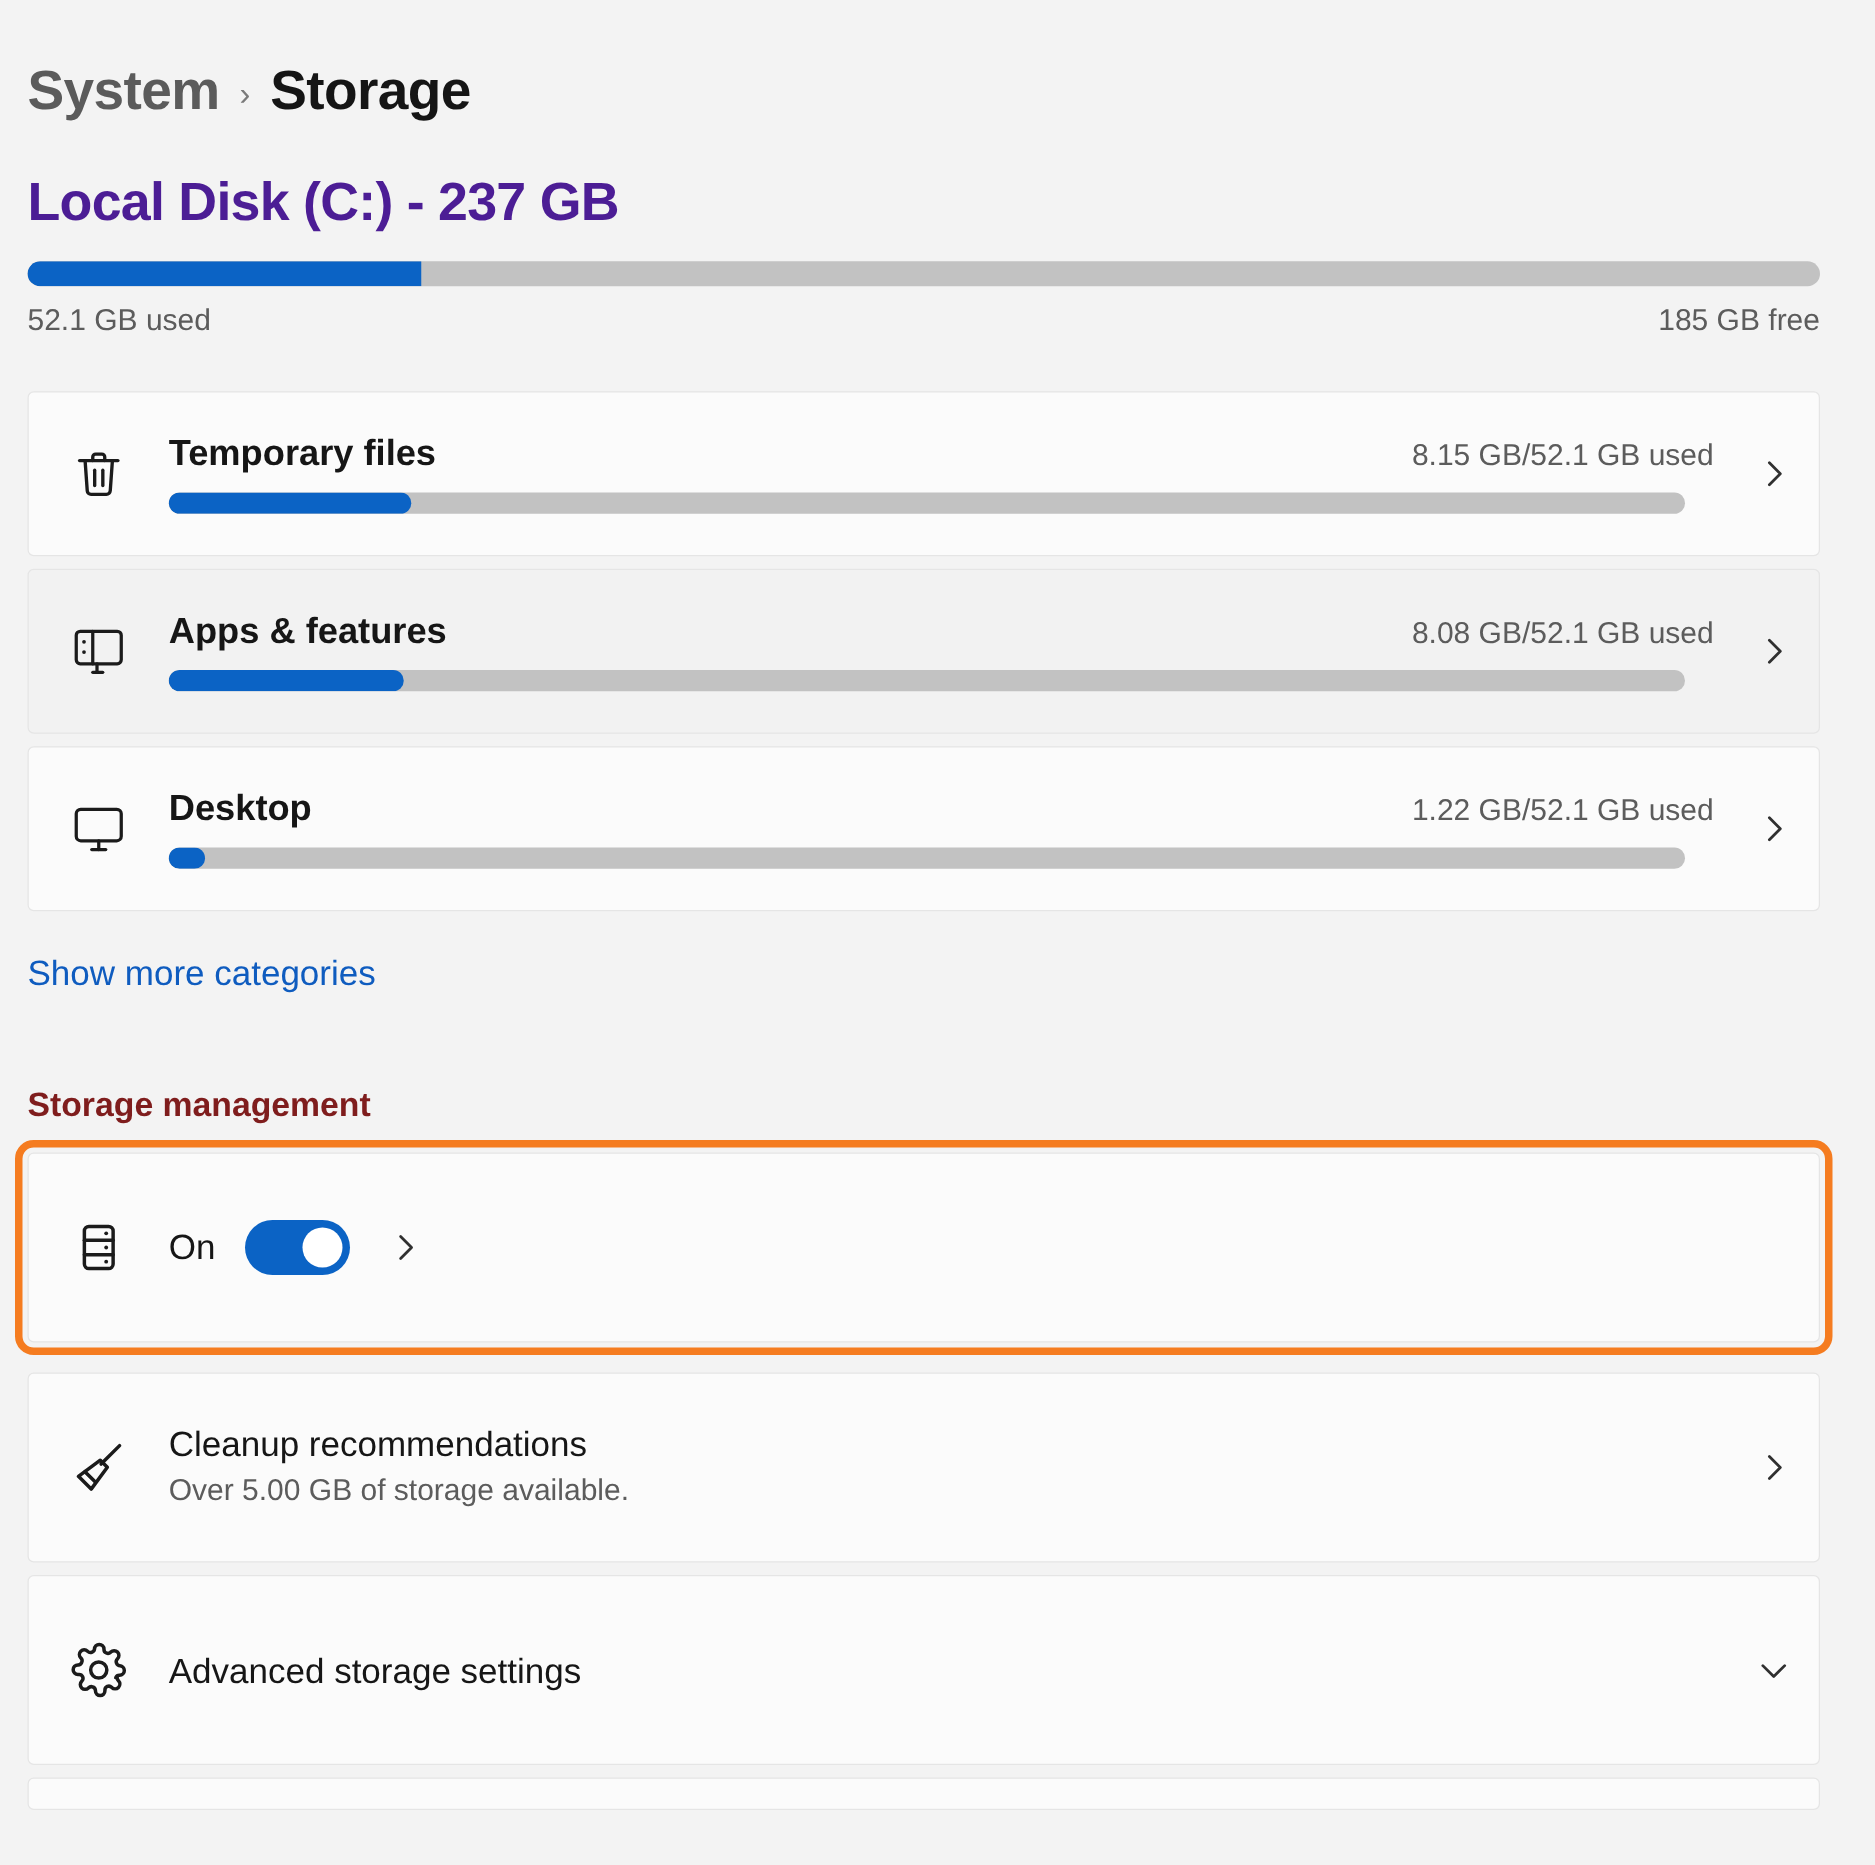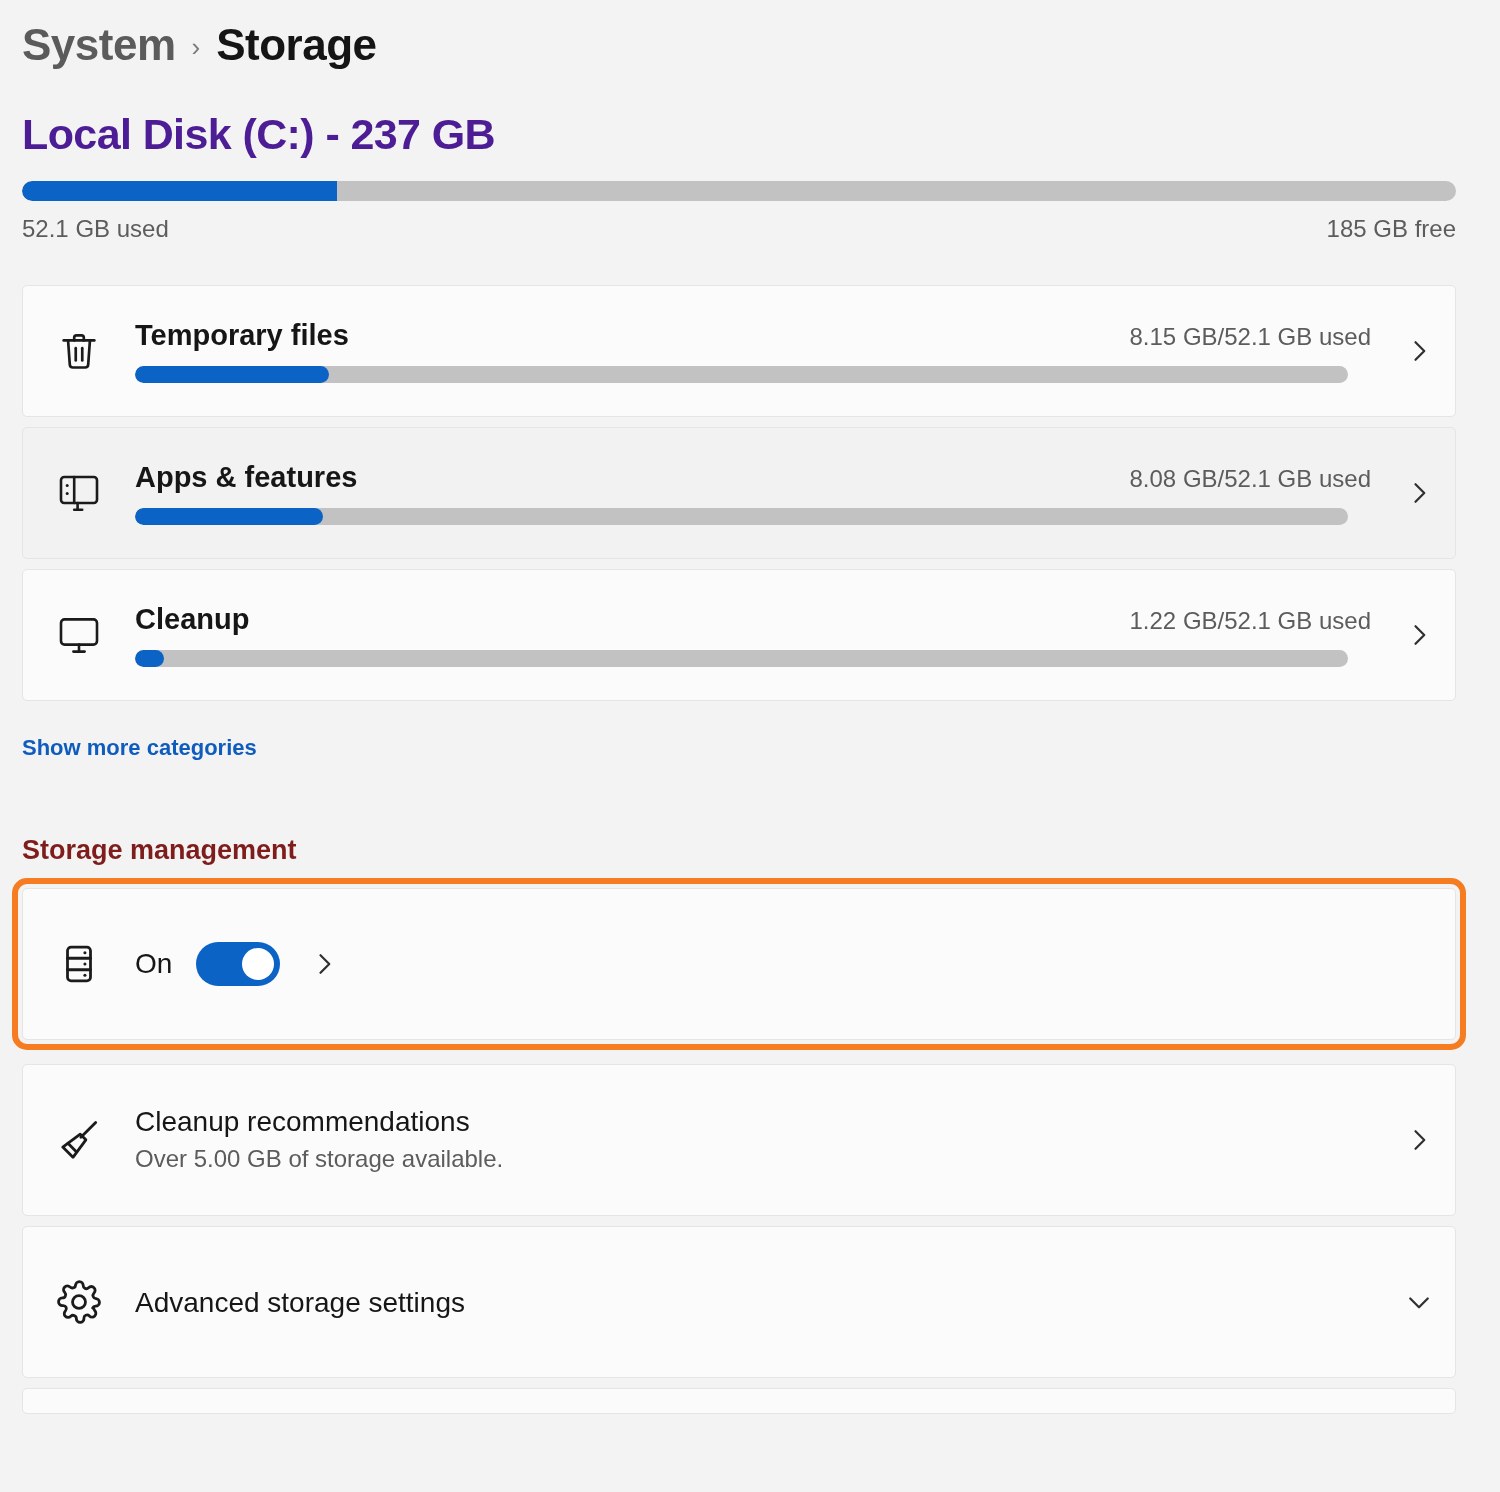--- a/index.html
+++ b/index.html
@@ -20,20 +20,21 @@
     padding: 0 22px;
   }
 
   
   .breadcrumb {
     display: flex;
     align-items: center;
     gap: 16px;
     padding-top: 18px;
     height: 72px;
+    margin-top: 28px;
   }
   .crumb-parent {
     font-size: 44px;
     font-weight: 600;
     color: #5b5b5b;
     letter-spacing: -0.5px;
   }
   .crumb-sep {
     font-size: 26px;
     color: #7a7a7a;
@@ -151,24 +152,23 @@
     background: #0b63c5;
     border-radius: 9px;
   }
 
   .cards-wrap { margin-top: 42px; }
 
   
   .show-more {
     display: inline-block;
     margin-top: 24px;
-    font-size: 22px;
+    font-size: 28px;
     color: #0f5cbf;
     cursor: pointer;
-    font-weight: bold;
   }
 
   
   .section-title {
     margin-top: 74px;
     font-size: 27px;
     font-weight: 700;
     color: #7f1d1d;
   }
 
@@ -318,21 +318,21 @@
       <div class="card cat-card">
         <div class="card-icon">
           <svg width="48" height="48" viewBox="0 0 24 24" fill="none" stroke="currentColor" stroke-width="1.3" stroke-linecap="round" stroke-linejoin="round">
       <rect x="3" y="4.2" width="18" height="12.6" rx="1.8"></rect>
       <path d="M9.2 20.3h5.6"></path>
             <path d="M12 16.8v3.5"></path>
           </svg>
         </div>
      <div class="card-body">
        <div class="cat-row">
-         <span class="cat-name">Cleanup</span>
+         <span class="cat-name">Desktop</span>
          <span class="cat-usage">1.22 GB/52.1 GB used</span>
        </div>
        <div class="cat-bar">
          <div class="cat-bar-fill" style="width:2.4%"></div>
        </div>
      </div>
      <div class="card-chevron">
           <svg width="28" height="28" viewBox="0 0 24 24" fill="none" stroke="currentColor" stroke-width="1.9" stroke-linecap="round" stroke-linejoin="round">
             <path d="M9 4.5l7.5 7.5L9 19.5"></path>
           </svg>

